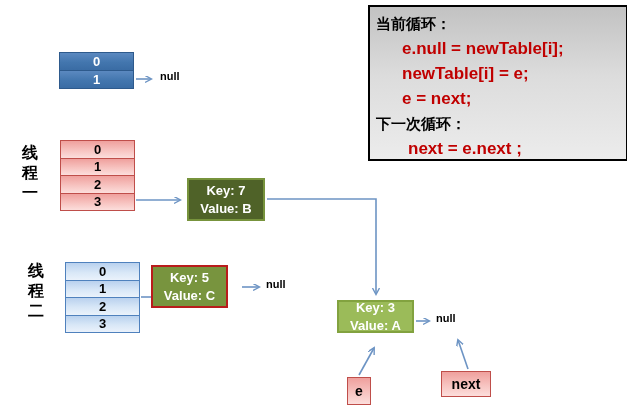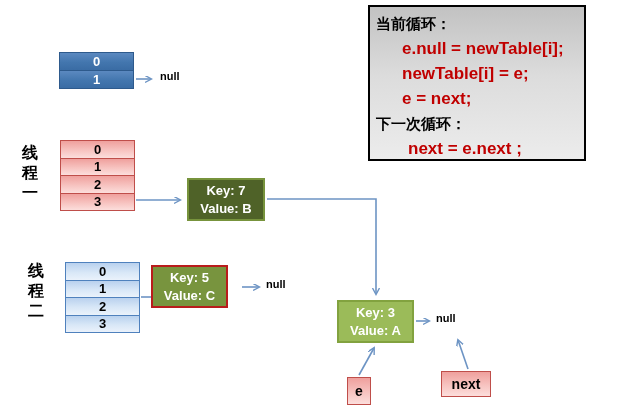--- a/index.html
+++ b/index.html
@@ -4,21 +4,21 @@
 <style>
   html,body{margin:0;padding:0;background:#fff;}
   #canvas{
     position:relative;width:627px;height:411px;background:#ffffff;
     font-family:"Liberation Sans","DejaVu Sans",sans-serif;overflow:hidden;
   }
   .abs{position:absolute;}
 
   
   .code-box{
-    left:368px;top:5px;width:218px;height:156px;
+    left:368px;top:5px;width:260px;height:156px;
     border:2px solid #000;
     background:linear-gradient(180deg,#c2c2c2 0%,#dcdcdc 45%,#ececec 100%);
     box-sizing:border-box;padding:4px 6px;
   }
   .code-line{font-weight:bold;font-size:15px;line-height:25px;color:#000;white-space:pre;}
   .code-line.red{color:#c00000;font-size:17px;padding-left:26px;}
   .code-line.red.last{padding-left:32px;}
 
   
   .tbl{display:flex;flex-direction:column;box-sizing:border-box;}
@@ -52,21 +52,21 @@
   .thread-2{left:26px;top:261px;}
 
   
   .node{
     display:flex;flex-direction:column;align-items:center;justify-content:center;
     font-weight:bold;font-size:13px;color:#fff;line-height:18px;
     box-sizing:border-box;text-align:left;
   }
   .node-key7{left:187px;top:178px;width:78px;height:43px;background:#4f6228;border:2px solid #77933c;}
   .node-key5{left:151px;top:265px;width:77px;height:43px;background:#78943e;border:2px solid #b91c1c;}
-  .node-key3{left:337px;top:300px;width:77px;height:43px;background:#9bbb59;border:2px solid #82a23f;}
+  .node-key3{left:337px;top:300px;width:77px;height:33px;background:#9bbb59;border:2px solid #82a23f;}
 
   
   .ptr{
     display:flex;align-items:center;justify-content:center;
     background:linear-gradient(180deg,#efa09d 0%,#f7c3c0 55%,#fcdedc 100%);
     border:1px solid #bf4e4a;color:#000;font-weight:bold;font-size:14px;
     box-sizing:border-box;
   }
   .ptr-e{left:347px;top:377px;width:24px;height:28px;}
   .ptr-next{left:441px;top:371px;width:50px;height:26px;}

